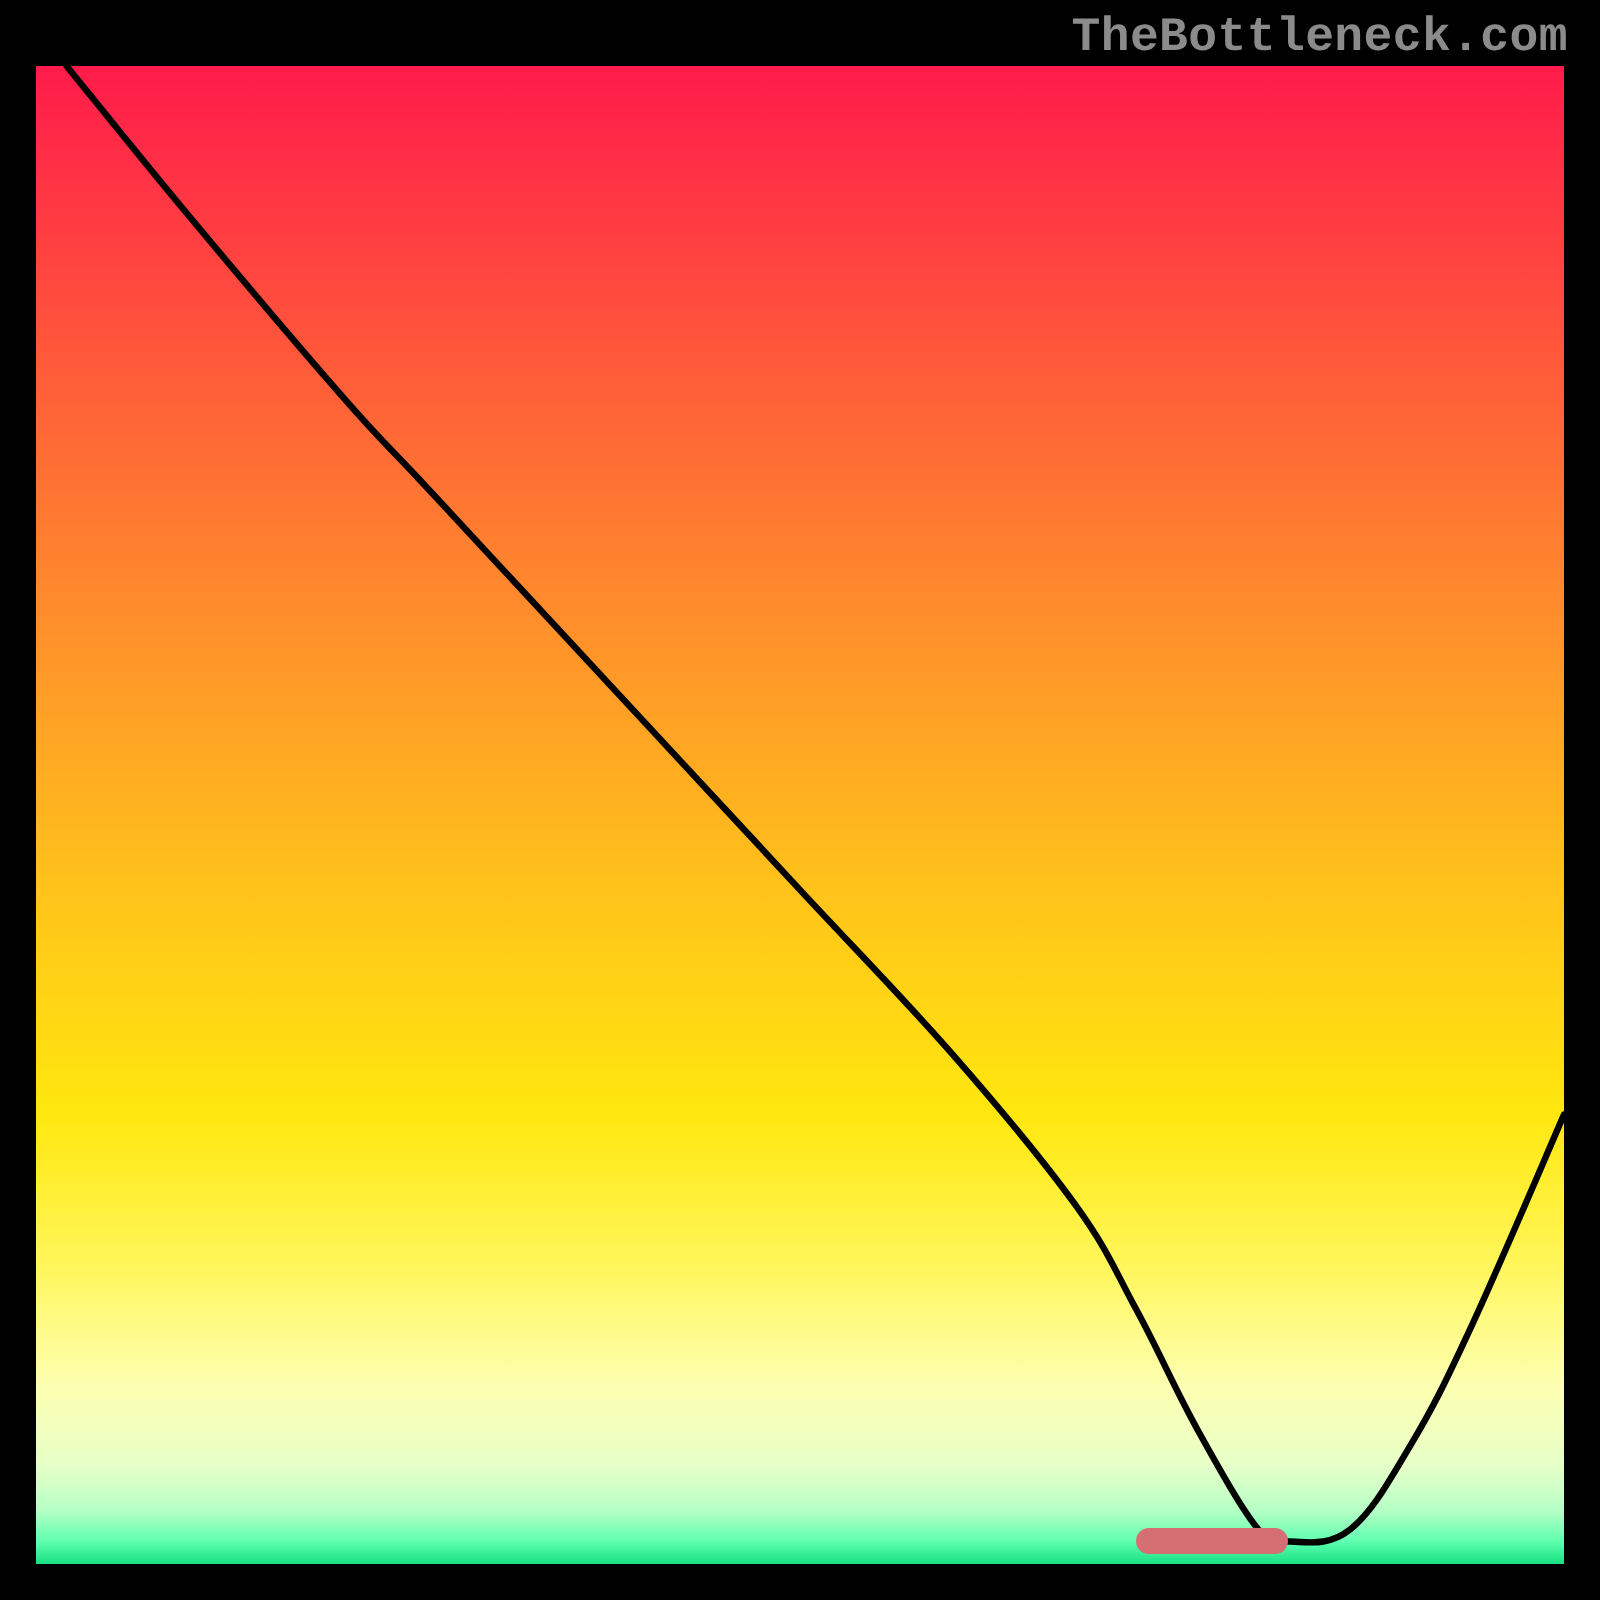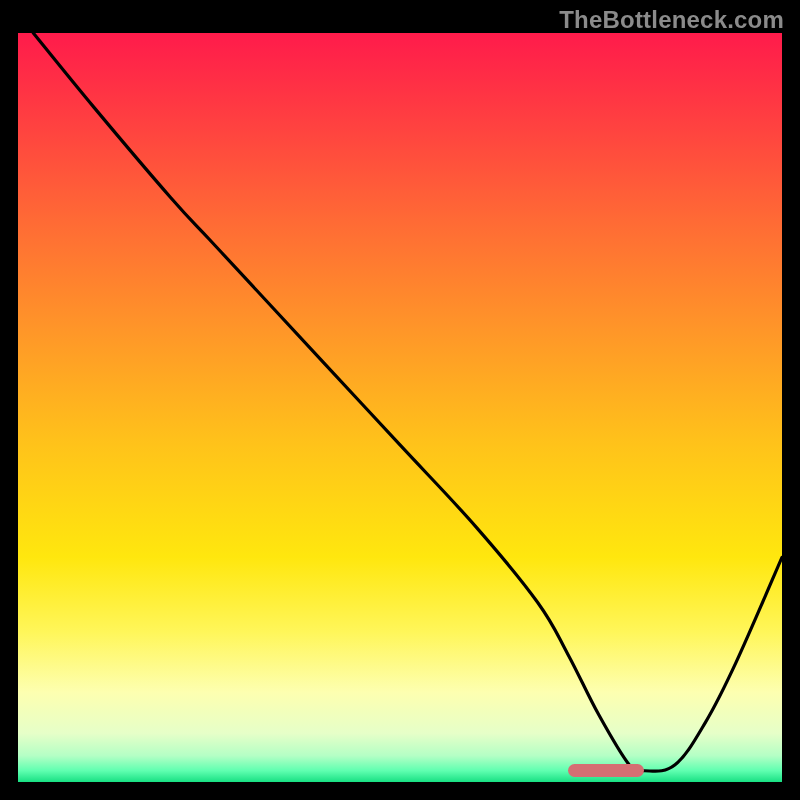--- a/index.html
+++ b/index.html
@@ -27,21 +27,21 @@
     overflow: hidden;
   }
   .gradient {
     position: absolute;
     inset: 0;
   }
   .watermark {
     position: absolute;
     top: 6px;
     right: 16px;
-    font-family: Liberation Sans, sans-serif;
+    font-family: Liberation Mono, monospace;
     font-size: 24px;
     font-weight: 600;
     color: #8b8b8b;
     letter-spacing: 0.2px;
   }
   .curve {
     position: absolute;
     inset: 0;
     overflow: visible;
   }

